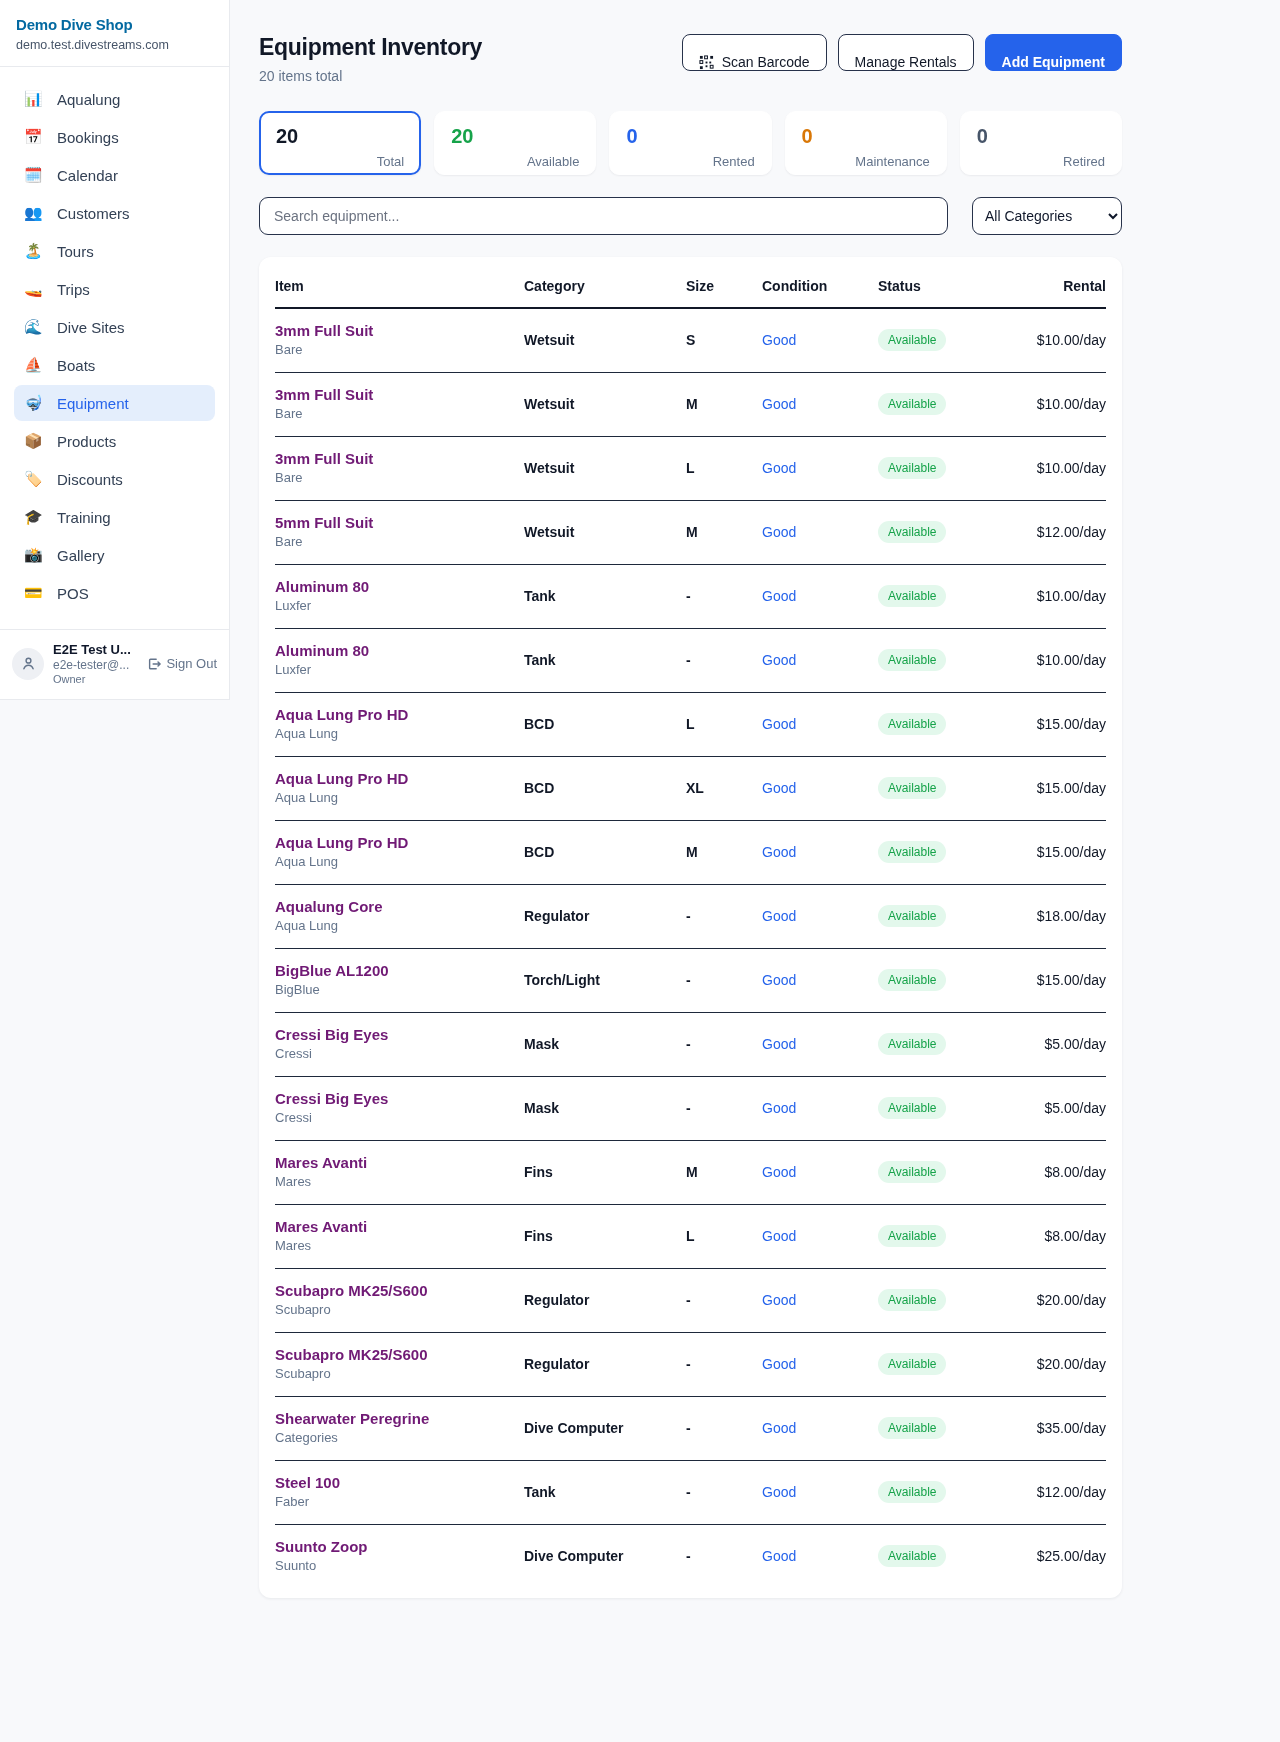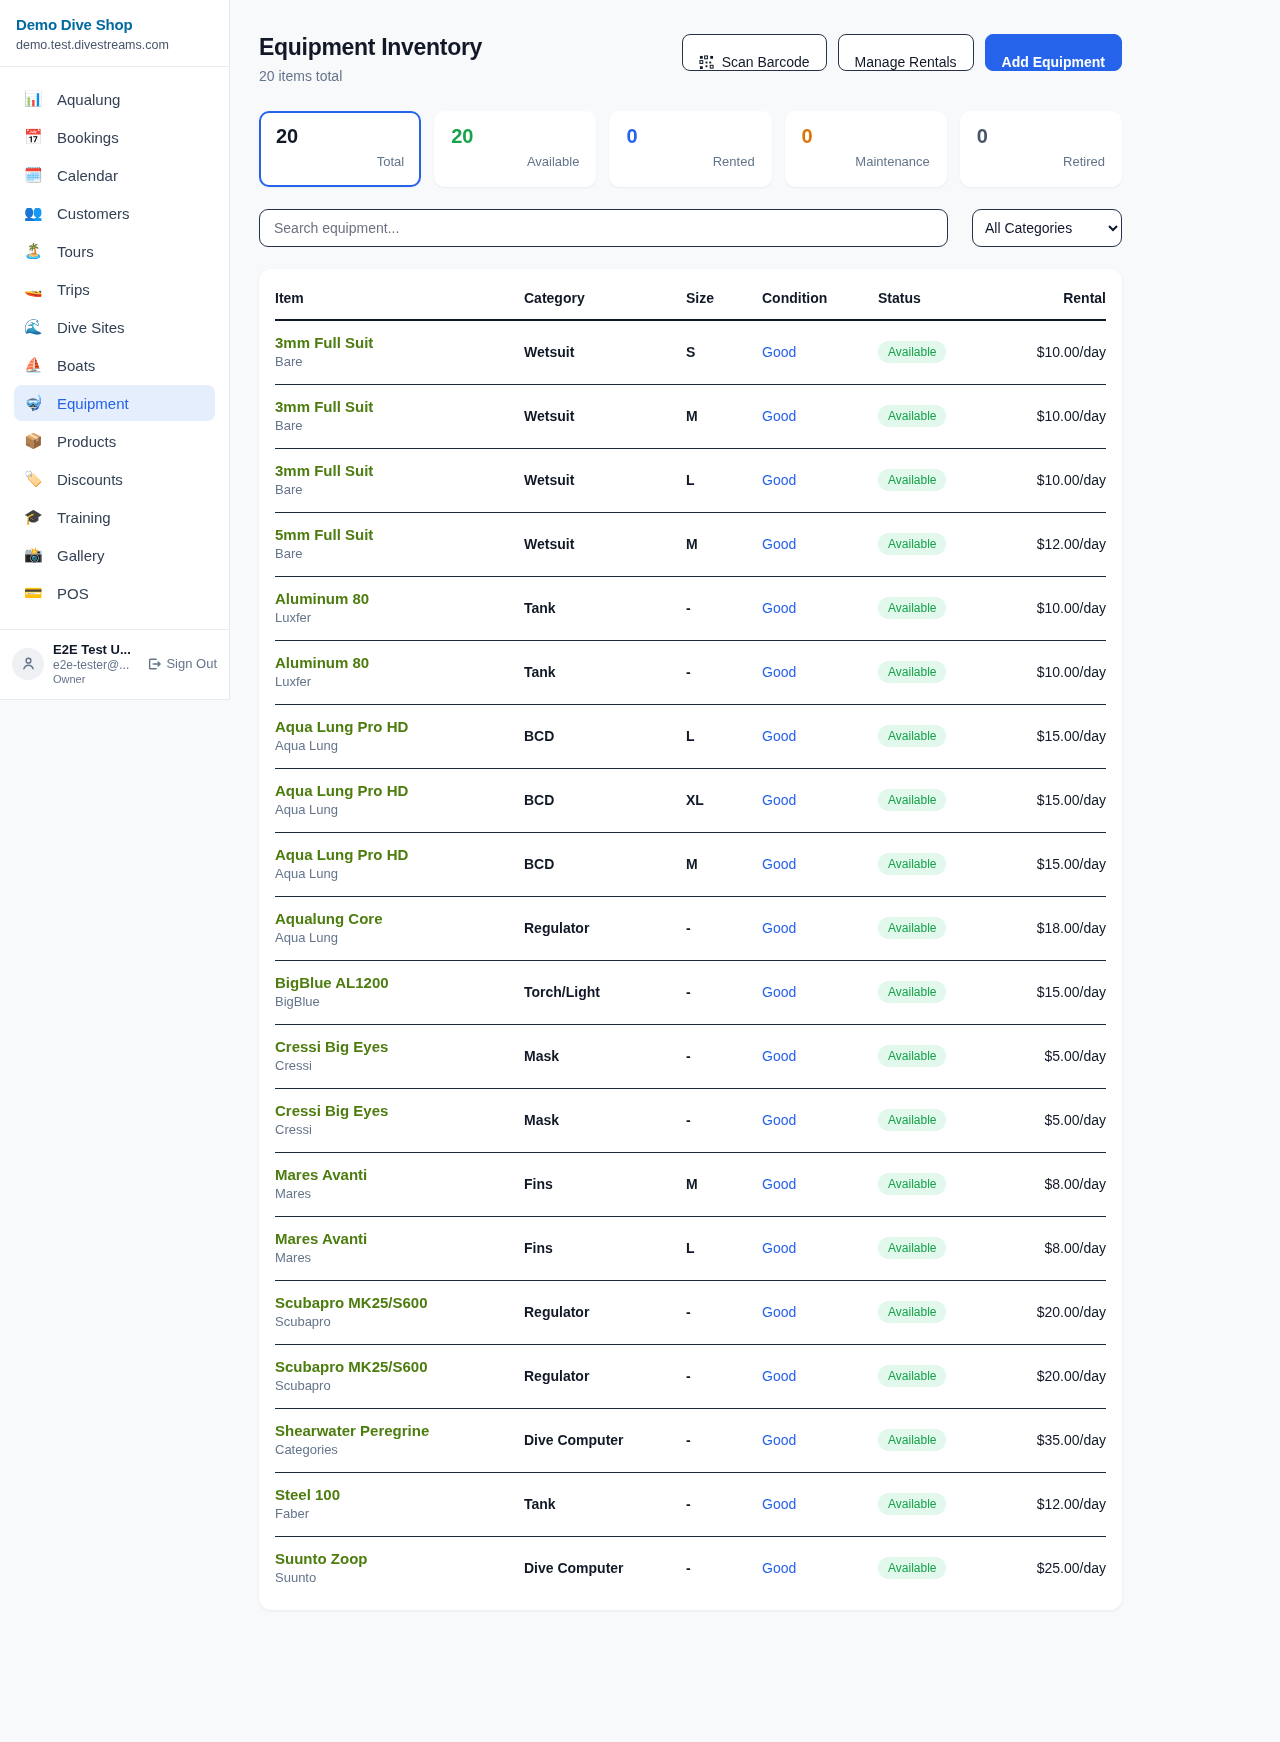--- a/index.html
+++ b/index.html
@@ -65,21 +65,21 @@
     display: inline-flex; align-items: flex-end; gap: 8px;
   }
   .btn-outline { background: #fff; border: 1px solid #27324a; color: #111827; font-weight: 500; }
   .btn-primary { background: #2563eb; border: 1px solid #2563eb; color: #fff; font-weight: 600; }
 
   
   .stats { display: flex; gap: 13px; margin-top: 27px; }
   .stat-card {
     flex: 1 1 0; background: #fff; border-radius: 10px;
     border: 1px solid #fff; box-shadow: 0 1px 2px rgba(15,23,42,.06);
-    padding: 13px 16px 15px 16px; height: 76px; cursor: pointer;
+    padding: 13px 16px 15px 16px; height: 64px; cursor: pointer;
   }
   .stat-card.selected { border: 2px solid #2563eb; padding: 12px 15px 14px 15px; }
   .stat-value { font-size: 20px; font-weight: 800; }
   .stat-label { font-size: 13px; color: #64748b; margin-top: 6px; text-align: right; }
 
   
   .filters { display: flex; gap: 24px; margin-top: 22px; }
   .search-input {
     flex: 1 1 auto; height: 38px; border: 1px solid #27324a; border-radius: 9px;
     padding: 0 14px; font-size: 14px; font-family: inherit; color: #0f172a; background: #fff;
@@ -100,21 +100,21 @@
   .trow {
     display: grid;
     grid-template-columns: 249px 162px 76px 116px 125px 1fr;
     align-items: center;
   }
   .thead { padding: 15px 0 13px 0; border-bottom: 2px solid #111827; }
   .th { font-size: 14px; font-weight: 700; color: #111827; }
   .th.rental { text-align: right; }
   .tbody-row { padding: 13px 0 15px 0; border-bottom: 1px solid #1e293b; }
   .tbody-row:last-child { border-bottom: none; }
-  .item-link { font-size: 15px; font-weight: 600; color: #4d7c0f; cursor: pointer; }
+  .item-link { font-size: 15px; font-weight: 600; color: #701a75; cursor: pointer; }
   .item-brand { font-size: 13px; color: #64748b; margin-top: 3px; }
   .cell { font-size: 14px; color: #111827; font-weight: bold; }
   .cond-link { font-size: 14px; color: #2563eb; cursor: pointer; }
   .badge {
     display: inline-block; font-size: 12px; color: #16a34a; background: #e3f8ec;
     padding: 4px 10px; border-radius: 999px;
   }
   .rental-cell { text-align: right; font-size: 14px; font-weight: 500; color: #111827; }
 
   svg { display: block; }

